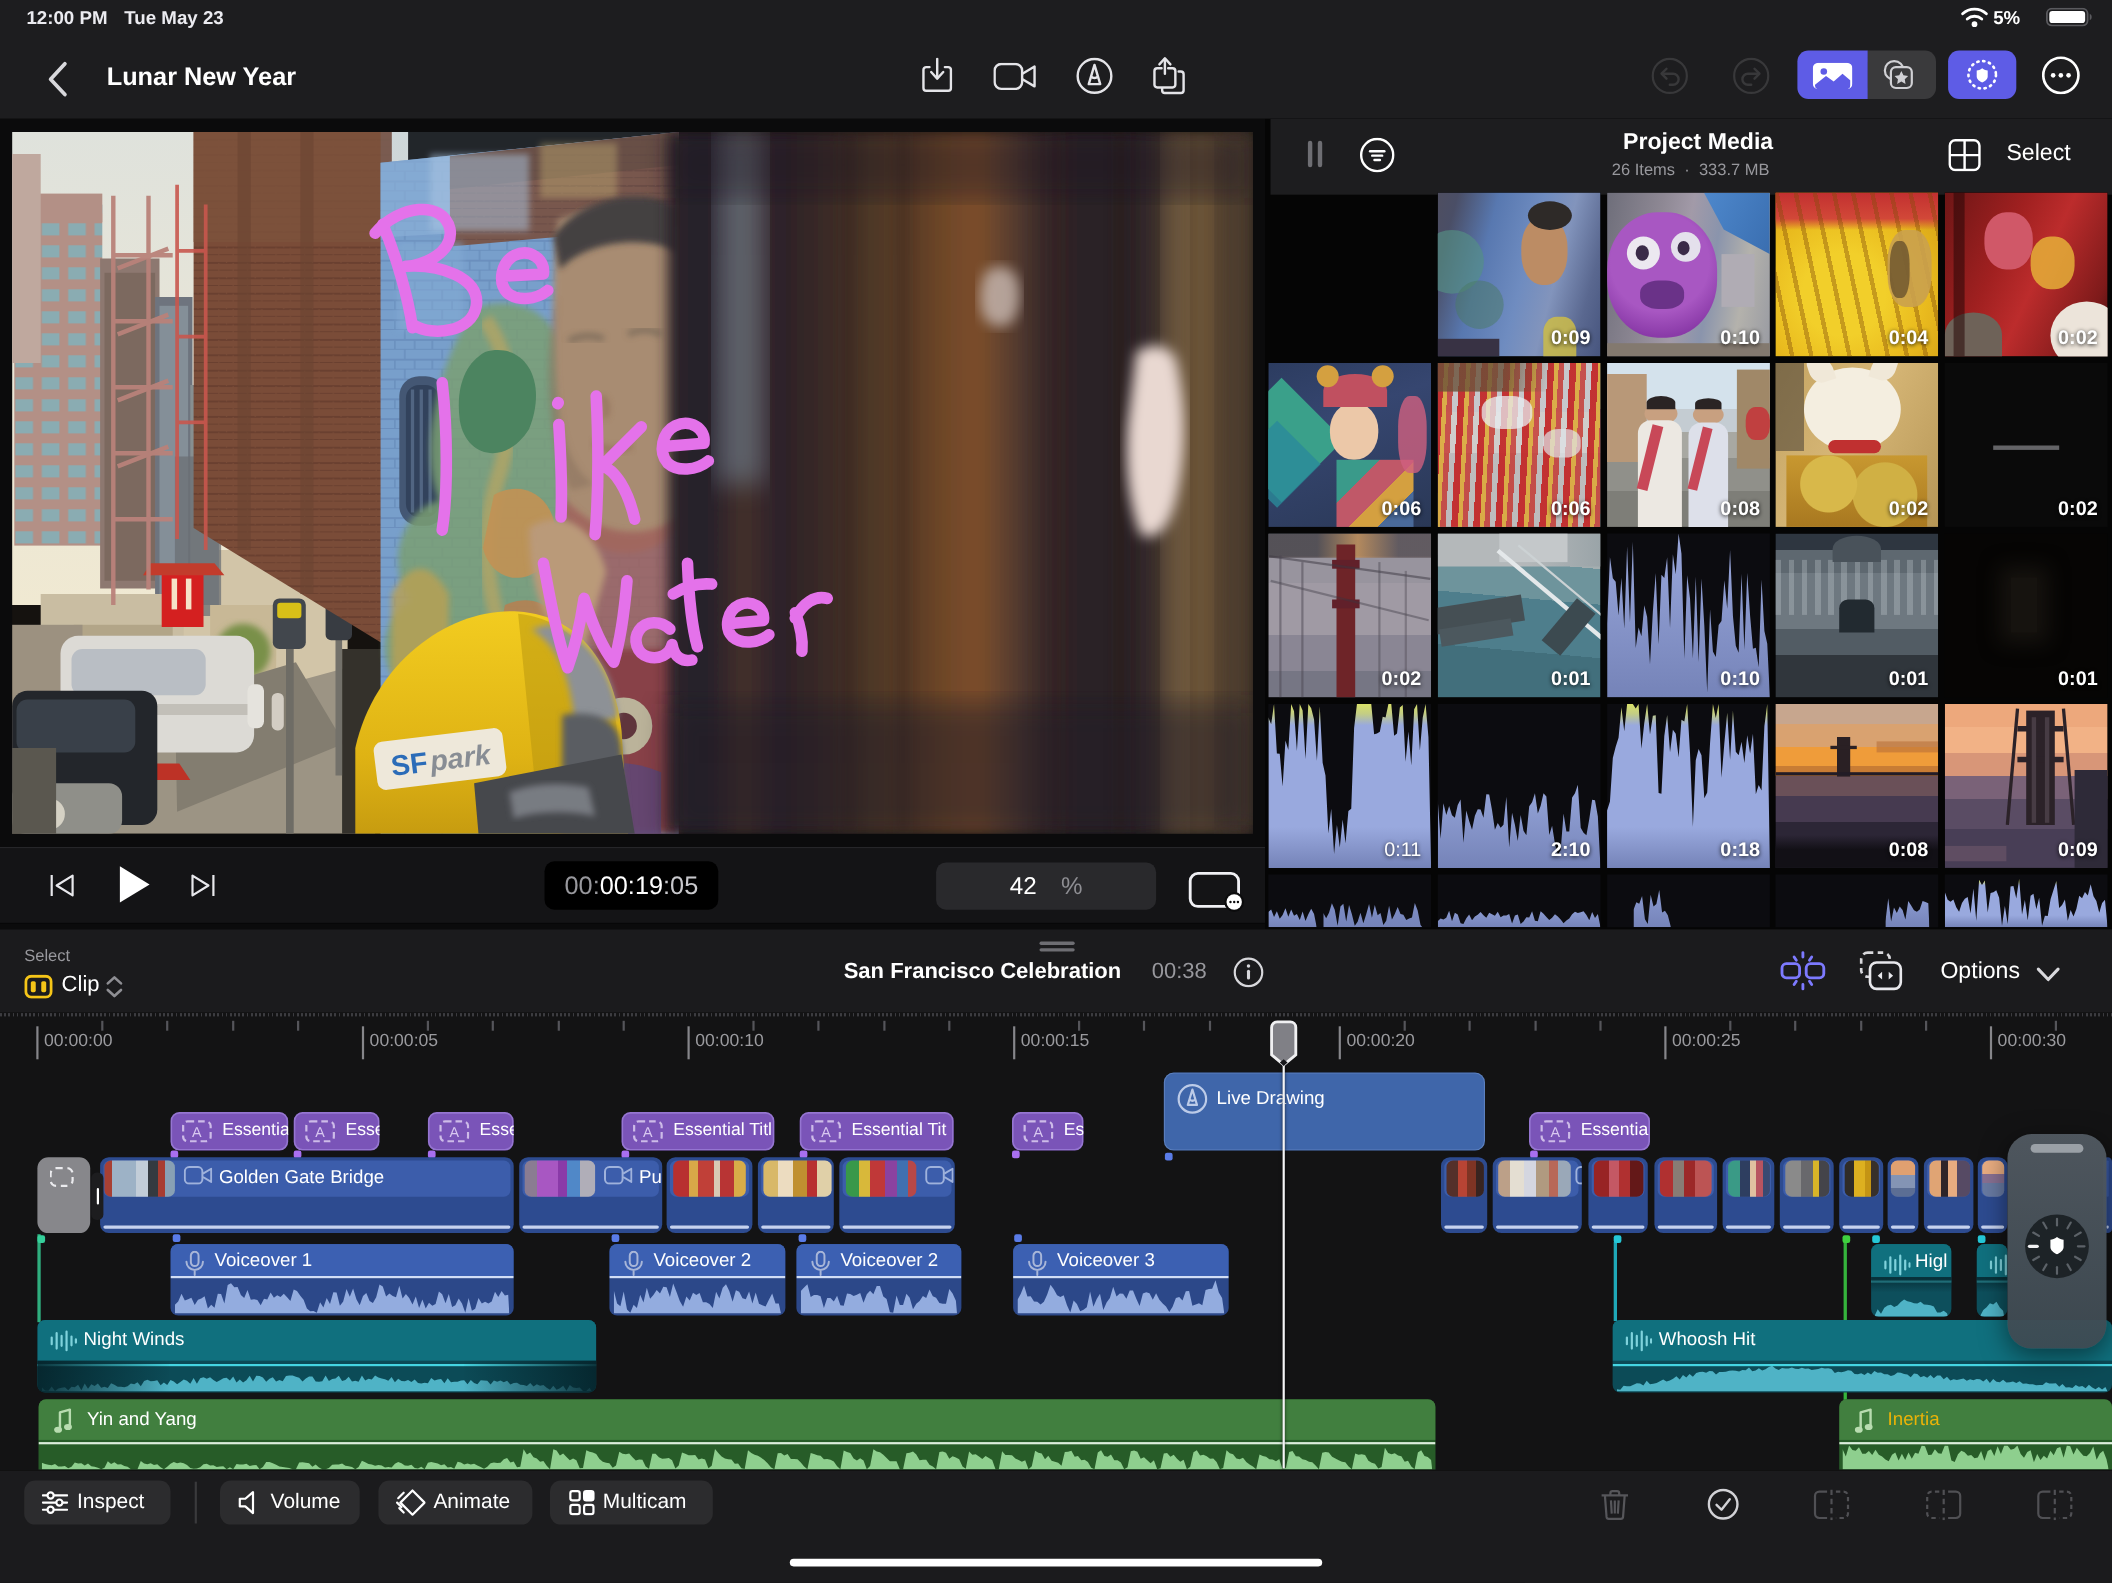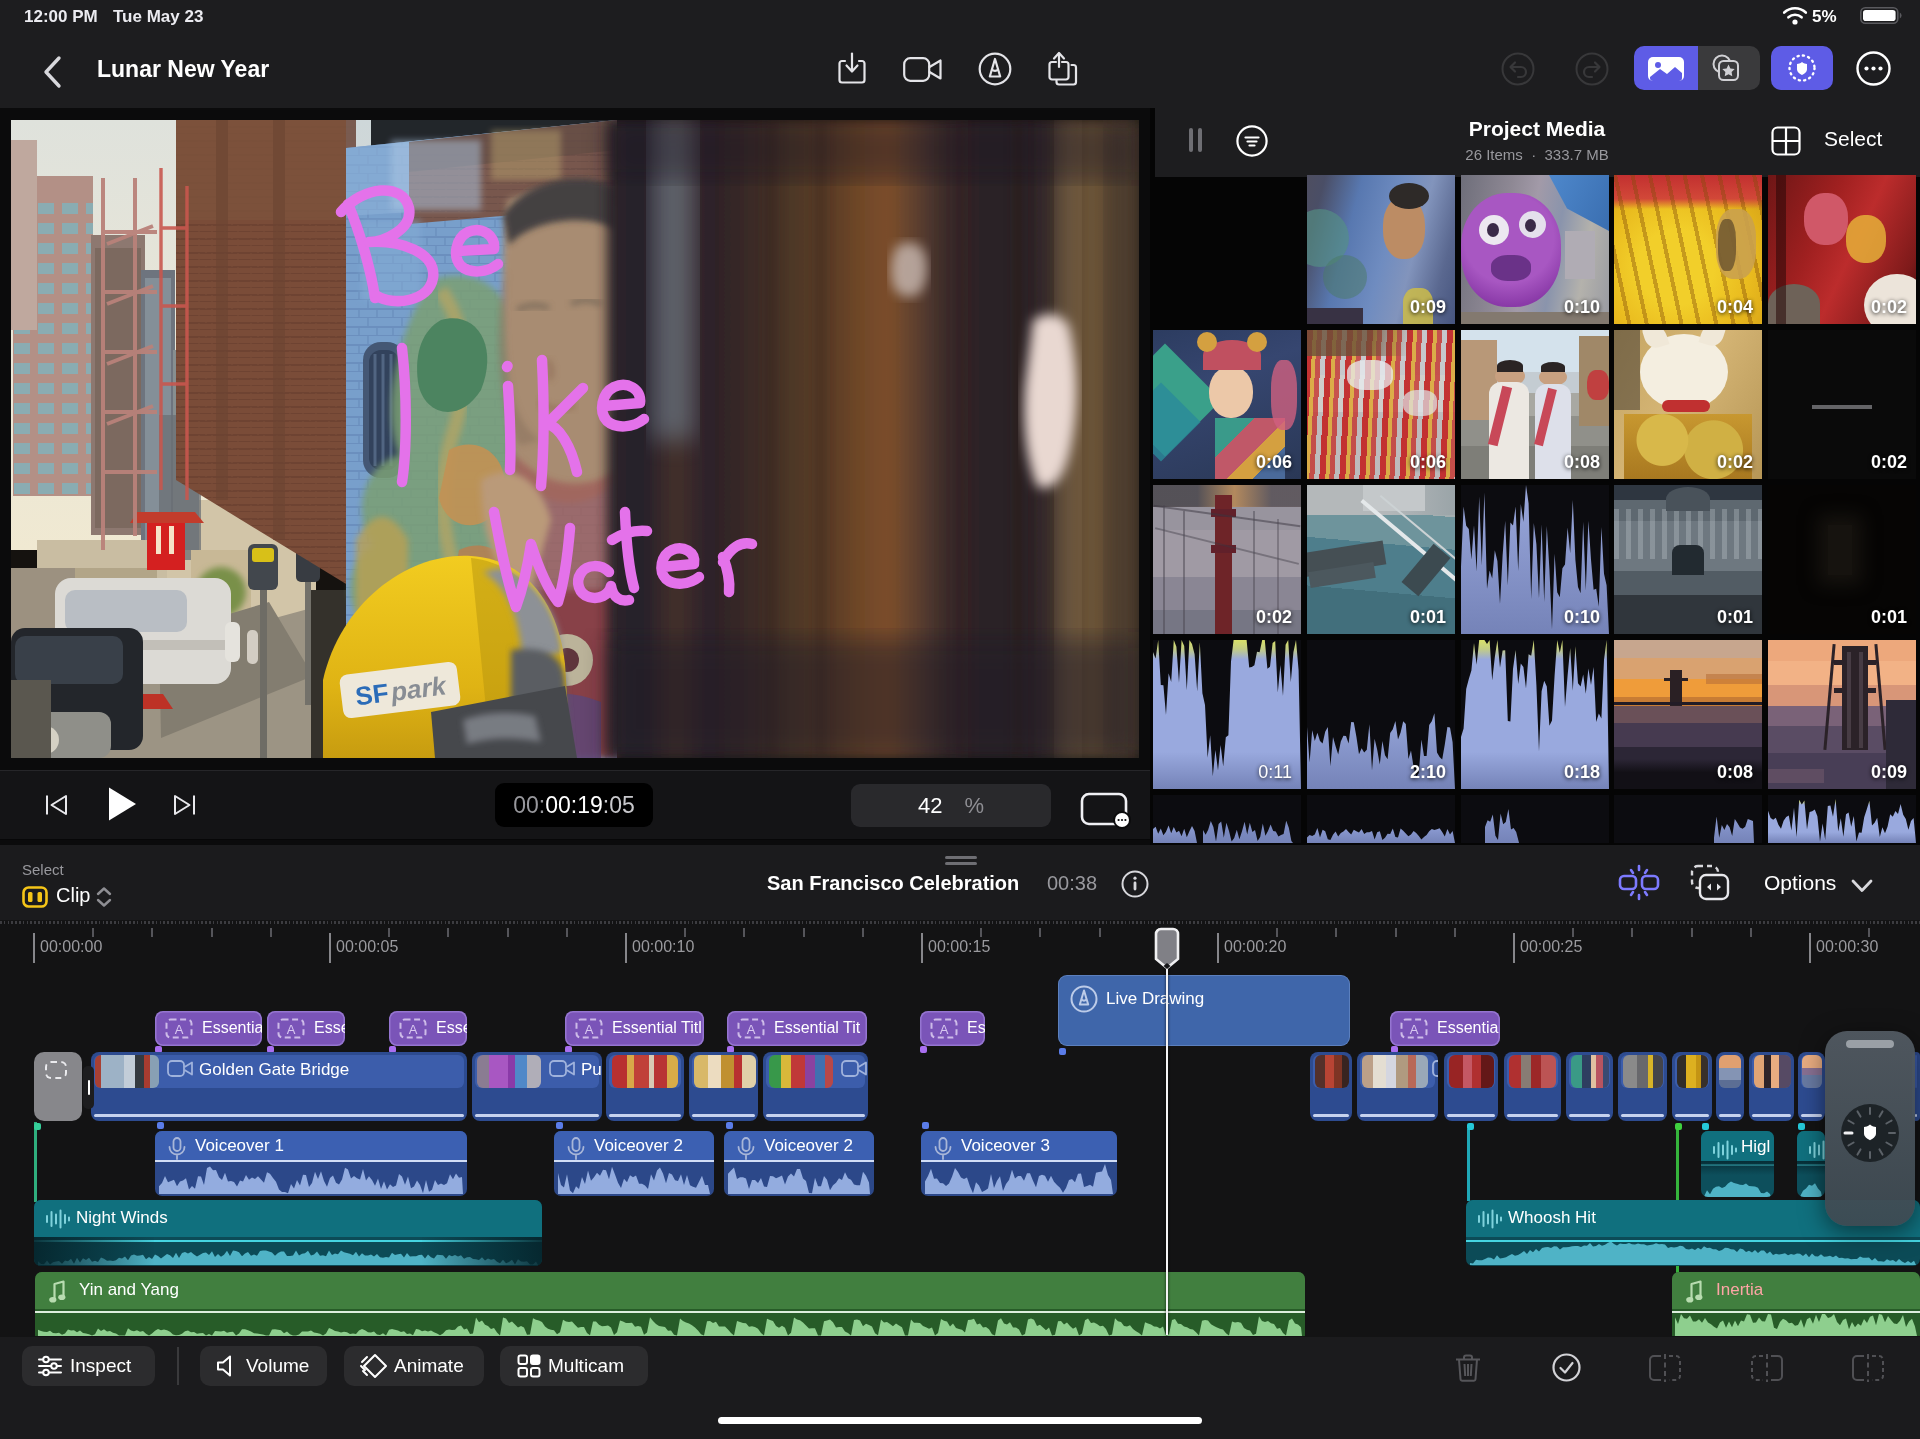--- a/index.html
+++ b/index.html
@@ -337,21 +337,21 @@
 <div class="abs" style="left:1189px;top:128px;width:4px;height:24px;background:#6e6e73;border-radius:2px"></div>
 <div class="abs" style="left:1198px;top:128px;width:4px;height:24px;background:#6e6e73;border-radius:2px"></div>
 <svg class="abs" style="left:1236px;top:125px" width="32" height="32" viewBox="0 0 32 32">
 <circle cx="16" cy="16" r="14.6" fill="none" stroke="#fff" stroke-width="2.2"></circle>
 <g stroke="#fff" stroke-width="2.2" stroke-linecap="round">
         <path d="M9.5 12.5 h13"></path>
         <path d="M11.5 16.5 h9"></path>
         <path d="M13.5 20.5 h5"></path>
       </g>
     </svg>
-<div class="abs txt" style="left:1462px;top:117px;width:150px;text-align:center;font-size:21px;font-weight:600">Project Media</div>
+<div class="abs txt" style="left:1462px;top:117px;width:150px;text-align:right;font-size:21px;font-weight:600">Project Media</div>
 <div class="abs txt dim" style="left:1437px;top:146px;width:200px;text-align:center;font-size:15px">26 Items&nbsp;&nbsp;·&nbsp;&nbsp;333.7 MB</div>
 <svg class="abs" style="left:1771px;top:126px" width="30" height="30" viewBox="0 0 30 30">
 <g fill="none" stroke="#fff" stroke-width="2.2">
         <rect x="1.5" y="1.5" width="27" height="27" rx="5"></rect>
         <path d="M15 1.5 V28.5 M1.5 15 H28.5"></path>
       </g>
     </svg>
 <div class="abs txt" style="left:1824px;top:127px;font-size:21px">Select</div>
 <div class="abs" style="left:1307px;top:175px;width:148px;height:149px;overflow:hidden;background:#000">
       <div style="position:absolute;inset:0;background:linear-gradient(105deg,#4e4e60 0%,#4a4e66 10%,#5878b0 30%,#6f8cc0 52%,#8294bc 68%,#5a6890 86%,#47557e 100%)"></div>
@@ -1012,21 +1012,21 @@
       </svg>
       <div style="position:absolute;left:0;top:39px;width:100%;height:2px;background:#ddeedd"></div>
     </div>
 <div class="abs" style="left:1672px;top:1272px;width:248px;height:64px;background:#275c28;border-radius:7px 7px 0 0;overflow:hidden">
       <div style="position:absolute;left:0;top:0;width:100%;height:37px;background:#417f3f"></div>
       <svg style="position:absolute;left:14px;top:8px" width="18" height="24" viewBox="0 0 18 24">
 <path d="M5.5 19.5 V4 L14.5 1.5 V17" fill="none" stroke="#b8dcb0" stroke-width="2.2" stroke-linejoin="round"></path>
 <ellipse cx="3.8" cy="19.8" rx="3.6" ry="2.8" fill="#b8dcb0"></ellipse>
         <ellipse cx="12.8" cy="17.3" rx="3.6" ry="2.8" fill="#b8dcb0"></ellipse>
       </svg>
-      <div style="position:absolute;left:44px;top:8px;font-size:17px;color:#fca5a5">Inertia</div>
+      <div style="position:absolute;left:44px;top:8px;font-size:17px;color:#eab308">Inertia</div>
       <svg width="242" height="22" viewBox="0 0 242 22" style="position:absolute;left:3px;top:42px">
         <path d="M0,22 L0.0,3.2 L3.0,10.0 L6.0,0.0 L9.0,4.2 L12.0,4.8 L15.0,1.6 L18.0,7.5 L21.0,7.5 L24.0,5.2 L27.0,8.7 L30.0,4.0 L33.0,8.6 L36.0,10.2 L39.0,12.8 L42.0,14.5 L45.0,8.6 L48.0,6.5 L51.0,13.8 L54.0,7.5 L57.0,13.3 L60.0,6.5 L63.0,12.2 L66.0,6.6 L69.0,7.5 L72.0,0.2 L75.0,0.7 L78.0,8.7 L81.0,8.4 L84.0,3.6 L87.0,7.2 L90.0,7.6 L93.0,0.0 L96.0,0.4 L99.0,13.8 L102.0,15.0 L105.0,8.1 L108.0,4.8 L111.0,6.3 L114.0,9.3 L117.0,8.7 L120.0,11.7 L123.0,11.0 L126.0,5.2 L129.0,14.0 L132.0,5.2 L135.0,3.4 L138.0,9.7 L141.0,0.7 L144.0,7.9 L147.0,0.0 L150.0,0.0 L153.0,4.0 L156.0,3.0 L159.0,0.0 L162.0,7.9 L165.0,11.3 L168.0,6.1 L171.0,4.4 L174.0,15.3 L177.0,7.9 L180.0,13.3 L183.0,9.4 L186.0,11.8 L189.0,4.9 L192.0,9.0 L195.0,2.7 L198.0,1.5 L201.0,11.3 L204.0,0.0 L207.0,0.8 L210.0,8.2 L213.0,2.1 L216.0,6.1 L219.0,9.4 L222.0,9.9 L225.0,6.8 L228.0,1.1 L231.0,13.0 L234.0,7.4 L237.0,4.8 L240.0,12.5 L242,22 Z" fill="#8ecf8e"></path>
       </svg>
       <div style="position:absolute;left:0;top:39px;width:100%;height:2px;background:#ddeedd"></div>
     </div>
 <div class="abs" style="left:1165.5px;top:960px;width:2.5px;height:375px;background:#f4f4f6;box-shadow:0 0 3px rgba(0,0,0,.8)"></div>
 <svg class="abs" style="left:1152px;top:927px" width="30" height="44" viewBox="0 0 30 44">
 <path d="M4 7 a5 5 0 0 1 5-5 H21 a5 5 0 0 1 5 5 V32 L15 41 L4 32 Z" fill="#808086" stroke="#f0f0f2" stroke-width="2.6"></path>
 <path d="M15 36 l3.5 3 -3.5 3 -3.5 -3 Z" fill="#17171a"></path>
     </svg>

